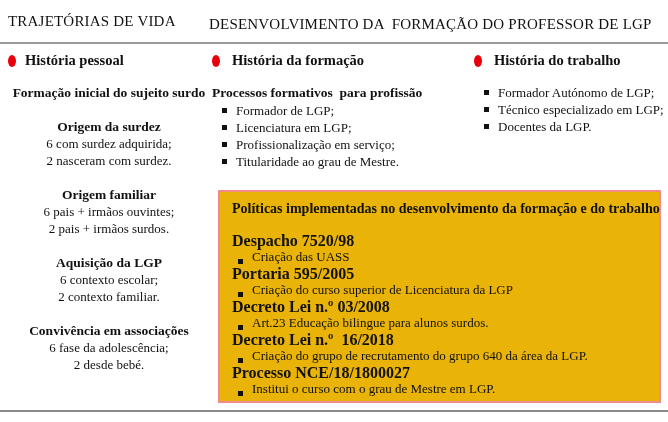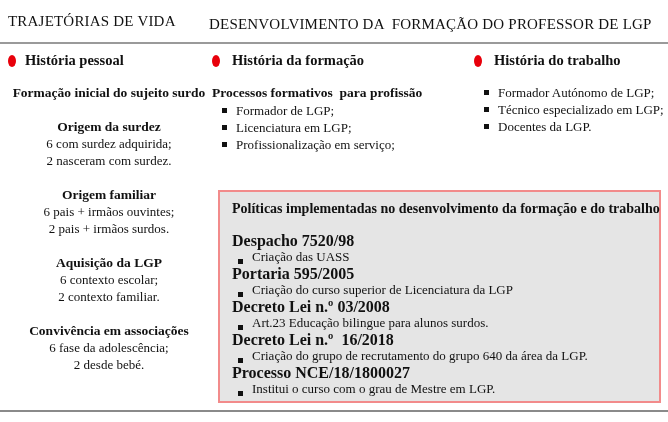--- a/index.html
+++ b/index.html
@@ -54,21 +54,21 @@
   .sq-list li { display: flex; align-items: baseline; gap: 9px; padding-left: 10px; }
   .sq-bullet {
     display: inline-block; width: 5px; height: 5px; background: #111111;
     flex: 0 0 auto; position: relative; top: -2px;
   }
 
   
   .policy-box {
     position: absolute; left: 218px; top: 190px; width: 443px; height: 213px;
     border: 2px solid var(--box-border, #f28b8b);
-    background: #e5e5e5;
+    background: #eab308;
     padding: 9px 10px 6px 12px;
     font-size: 13px; line-height: 16.5px;
   }
   .box-title {
     font-weight: bold; font-size: 14px; margin-bottom: 15px; white-space: pre;
   }
   .law { font-weight: bold; font-size: 16px; white-space: pre; }
   .bullet-line { display: flex; align-items: flex-end; gap: 9px; padding-left: 6px; }
 </style>
 </head>
@@ -123,20 +123,24 @@
             <span>Formador de LGP;</span>
           </li>
         <li>
             <span class="sq-bullet"></span>
             <span>Licenciatura em LGP;</span>
           </li>
         <li>
             <span class="sq-bullet"></span>
             <span>Profissionalização em serviço;</span>
           </li>
+        <li>
+            <span class="sq-bullet"></span>
+            <span>Titularidade ao grau de Mestre.</span>
+          </li>
       </ul>
     </div>
   </div>
 
   <div class="col col3">
     <div class="col-header">
       <span class="red-bullet"></span>
       <span>História do trabalho</span>
     </div>
     <div class="section first">

